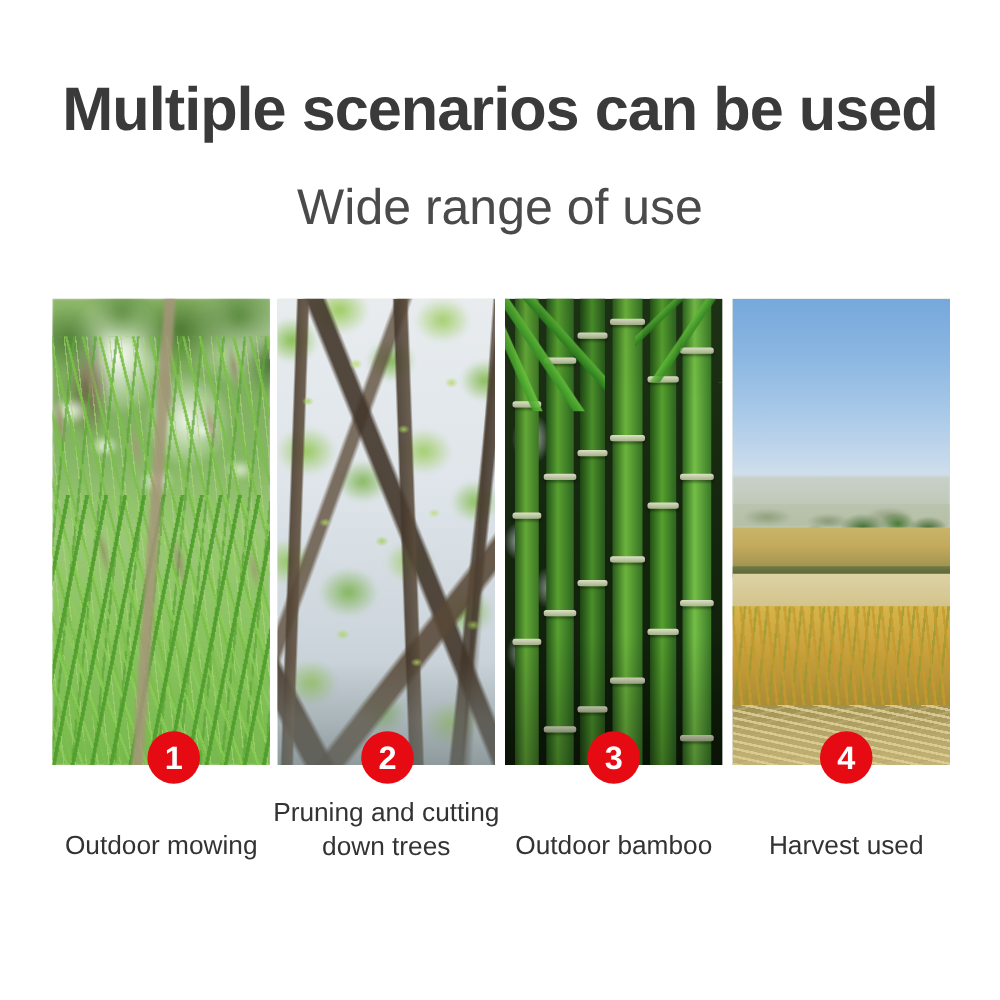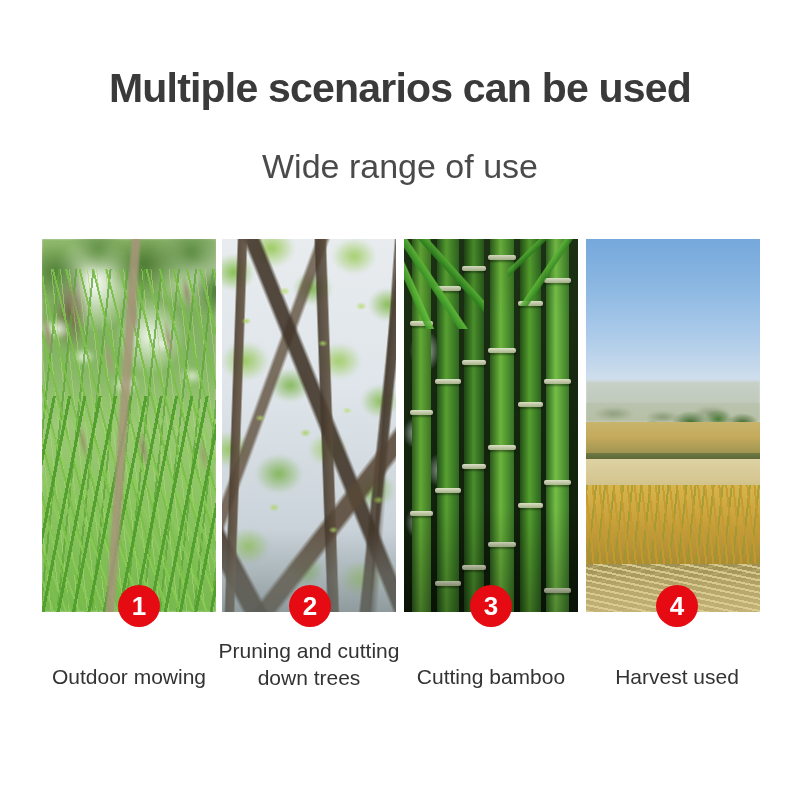--- a/index.html
+++ b/index.html
@@ -20,34 +20,34 @@
     background: #ffffff;
   }
 
   
   .title {
     position: absolute;
     left: 0;
     top: 64px;
     width: 800px;
     text-align: center;
-    font-size: 41px;
+    font-size: 49px;
     font-weight: 700;
     letter-spacing: -0.8px;
     color: #3a3a3a;
     line-height: 48px;
     white-space: nowrap;
   }
   .subtitle {
     position: absolute;
     left: 0;
     top: 147px;
     width: 800px;
     text-align: center;
-    font-size: 34px;
+    font-size: 40px;
     font-weight: 400;
     color: #4a4a4a;
     line-height: 38px;
     white-space: nowrap;
   }
 
   
   .panels {
     position: absolute;
     left: 42px;
@@ -422,16 +422,16 @@
 
   </div>
 
   <div class="badge b1">1</div>
   <div class="badge b2">2</div>
   <div class="badge b3">3</div>
   <div class="badge b4">4</div>
 
   <div class="caption c2">Pruning and cutting down trees</div>
   <div class="caption c1">Outdoor mowing</div>
-  <div class="caption c3">Cutting bamboo</div>
+  <div class="caption c3">Outdoor bamboo</div>
   <div class="caption c4">Harvest used</div>
 
 </div>
 
 </body></html>

